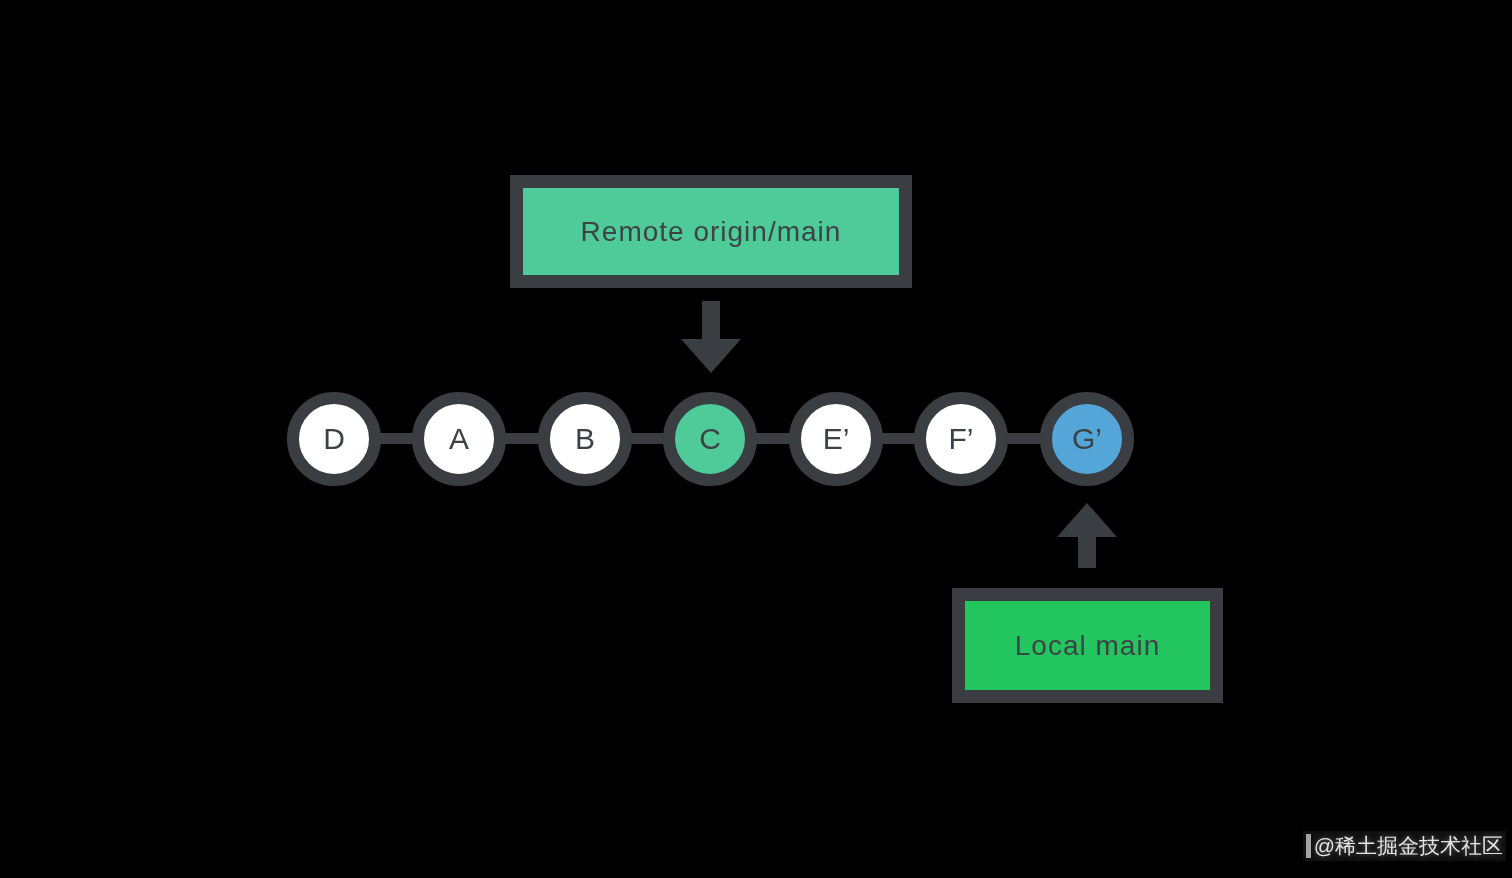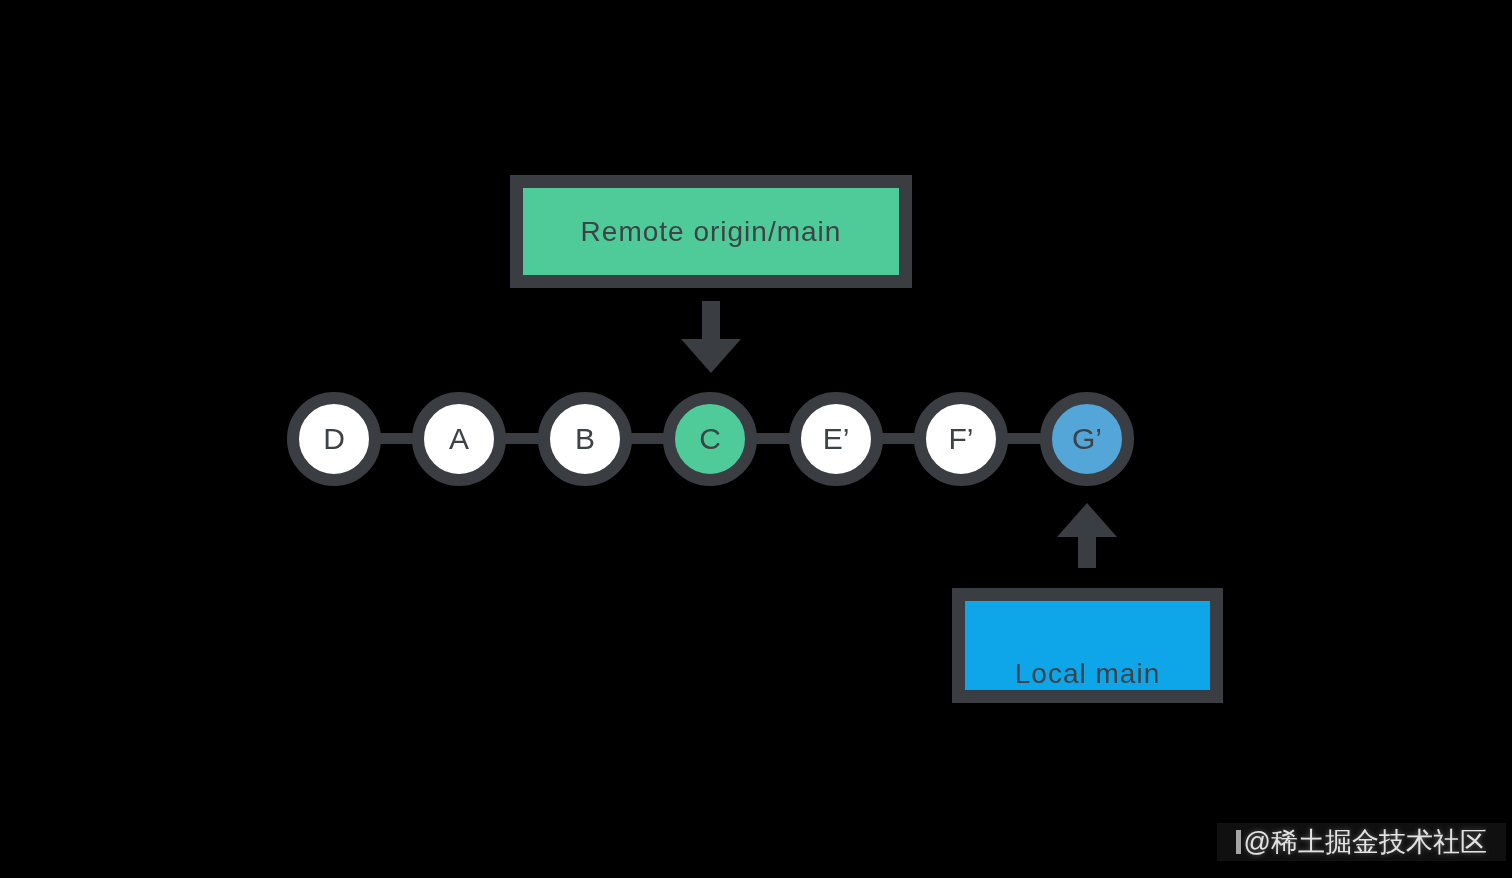--- a/index.html
+++ b/index.html
@@ -77,25 +77,25 @@
   }
   #arrow-up-stem { left: 1078px; top: 535px; width: 18px; height: 33px; background: #3a3e42; }
 
   
   #watermark {
     position: absolute;
     right: 6px;
     bottom: 17px;
     display: flex;
     align-items: center;
-    font-size: 27px;
+    font-size: 21px;
     color: #e3e3e3;
     text-shadow: 0 0 5px rgba(110,110,110,0.95);
     background: rgba(90,90,90,0.18);
-    padding: 1px 19px;
+    padding: 1px 3px;
   }
   #watermark-bar {
     display: inline-block;
     width: 5px;
     height: 24px;
     background: #c9c9c9;
     opacity: 0.8;
     margin-right: 3px;
   }
 </style>
@@ -131,21 +131,21 @@
   <div class="commit" style="left: 914px; background: rgb(255, 255, 255);">
     <span class="commit-label">F’</span>
   </div>
   <div class="commit" style="left: 1040px; background: rgb(84, 166, 216);">
     <span class="commit-label">G’</span>
   </div>
 
   <div id="arrow-up-head" class="arrow-part" style="border-bottom-color: rgb(58, 62, 66);"></div>
   <div id="arrow-up-stem" class="arrow-part" style="background: rgb(58, 62, 66);"></div>
 
-  <div id="local-box" class="label-box" style="background: #0ea5e9; align-items: flex-end;">
+  <div id="local-box" class="label-box" style="background: #22c55e;">
     <span>Local main</span>
   </div>
 
   <div id="watermark" style="color: rgb(227, 227, 227);">
     <span id="watermark-bar"></span>
     <span>@稀土掘金技术社区</span>
   </div>
 
 </div>
 

